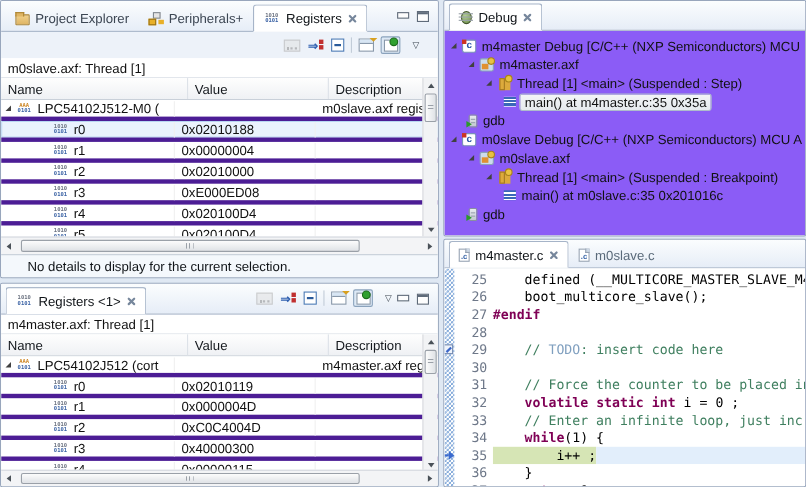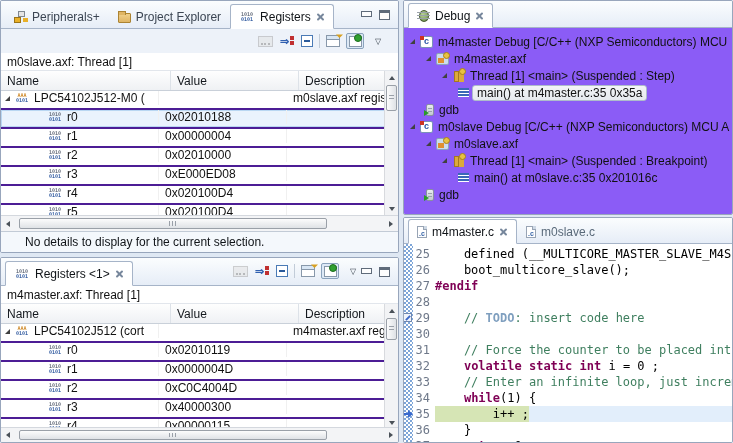--- a/index.html
+++ b/index.html
@@ -116,21 +116,21 @@
   .tw{width:0;height:0;border-bottom:5px solid #404040;border-left:5px solid transparent;flex:none}
 
   
   .ctx{height:18px;background:#fff;border-bottom:1px solid #e2e6ec;display:flex;align-items:center;
        padding:0 6px;white-space:nowrap}
   .thead{height:20px;display:flex;background:linear-gradient(#fefefe,#eff1f4);
          border-bottom:1px solid #c9d0d9}
   .th{display:flex;align-items:center;padding:0 6px;border-right:1px solid #dde2e8;color:#14181d;overflow:hidden}
   .th.c-name{width:170px}.th.c-val{width:128px}.th.c-desc{flex:1;border-right:none}
   .rows{position:relative;overflow:hidden;background:#fff}
-  .rrow{height:19px;display:flex;border-bottom:2px solid #4c1d95;align-items:flex-start;white-space:nowrap}
+  .rrow{height:19px;display:flex;border-bottom:4px solid #4c1d95;align-items:center;white-space:nowrap}
   .cell{display:flex;align-items:center;gap:4px;padding:0 6px;border-right:1px solid #f0f0f0;overflow:hidden}
   .cell.c-name{width:158px}.cell.c-val{width:128px}.cell.c-desc{flex:1;border-right:none}
   .rrow.group .c-name{padding-left:4px}
   .rrow.reg .c-name{padding-left:46px}
   .rrow.selrow{background:#eaf3fd;box-shadow:inset 0 0 0 1px #b9d7f2}
 
   
   .vsb{position:absolute;right:0;width:14px;background:#f2f3f5;border-left:1px solid #d8dade}
   .sbtn{position:absolute;left:0;right:0;height:13px;display:flex;align-items:center;justify-content:center}
   .vthumb{position:absolute;left:1px;right:1px;background:linear-gradient(90deg,#fcfcfc,#dfe2e6);
@@ -158,49 +158,49 @@
              padding:0 4px;height:16px;display:inline-flex;align-items:center;margin-left:-2px}
 
   
   .ebody{position:relative;height:198px;background:#fff;overflow:hidden}
   .hatch{position:absolute;left:0;top:0;bottom:0;width:9px;background-color:#fff;
     background-image:linear-gradient(45deg,#7ea6d8 25%,transparent 25%,transparent 75%,#7ea6d8 75%),
                      linear-gradient(45deg,#7ea6d8 25%,transparent 25%,transparent 75%,#7ea6d8 75%);
     background-size:4px 4px;background-position:0 0,2px 2px}
   .clines{position:absolute;left:0;top:2px;right:0}
   .cline{display:flex;height:16px;position:relative;align-items:center}
-  .lnum{width:27px;padding-right:5px;margin-left:4px;text-align:right;
+  .lnum{width:27px;padding-right:5px;margin-left:17px;text-align:right;
         font-family:"DejaVu Sans Mono",monospace;font-size:12px;color:#6e7889;flex:none}
   .lcode{flex:1;display:flex;font-family:"DejaVu Sans Mono",monospace;font-size:12px;
          white-space:pre;overflow:hidden;height:16px;align-items:center}
   .hl-exec{background:#d6e5b5;height:16px;display:inline-flex;align-items:center}
   .fill-cur{flex:1;background:#e2eefb;height:16px}
   .sg-plain{color:#000}
   .sg-kw{color:#7f0055;font-weight:bold}
   .sg-cmt{color:#3f7f5f}
-  .sg-task{color:#7f9fbf;font-weight:bold}
+  .sg-task{color:#7f9fbf;font-weight:normal}
   .mk{position:absolute;z-index:2}
   .mk-task{left:-1px;top:3px}
   .mk-exec{left:0;top:3px}
   .etab-label-inactive{color:#5a6a7a}
 </style>
 </head>
 <body>
 
 <div id="root">
 
   <div class="panel" id="panel-registers-stack">
     <div class="tabbar">
       <div class="vtab">
+        <span class="ic ic-folder"></span>
+        <span>Project Explorer</span>
+      </div>
+      <div class="vtab">
         <span class="ic ic-peripherals"></span>
         <span>Peripherals+</span>
-      </div>
-      <div class="vtab">
-        <span class="ic ic-folder"></span>
-        <span>Project Explorer</span>
       </div>
       <div class="vtab sel">
         <span class="ic ic-binary"></span>
         <span>Registers</span>
         <span class="xclose"></span>
       </div>
       <div class="spacer"></div>
       <div class="winbtns">
         <span class="ic ic-minimize"></span>
         <span class="ic ic-maximize"></span>

